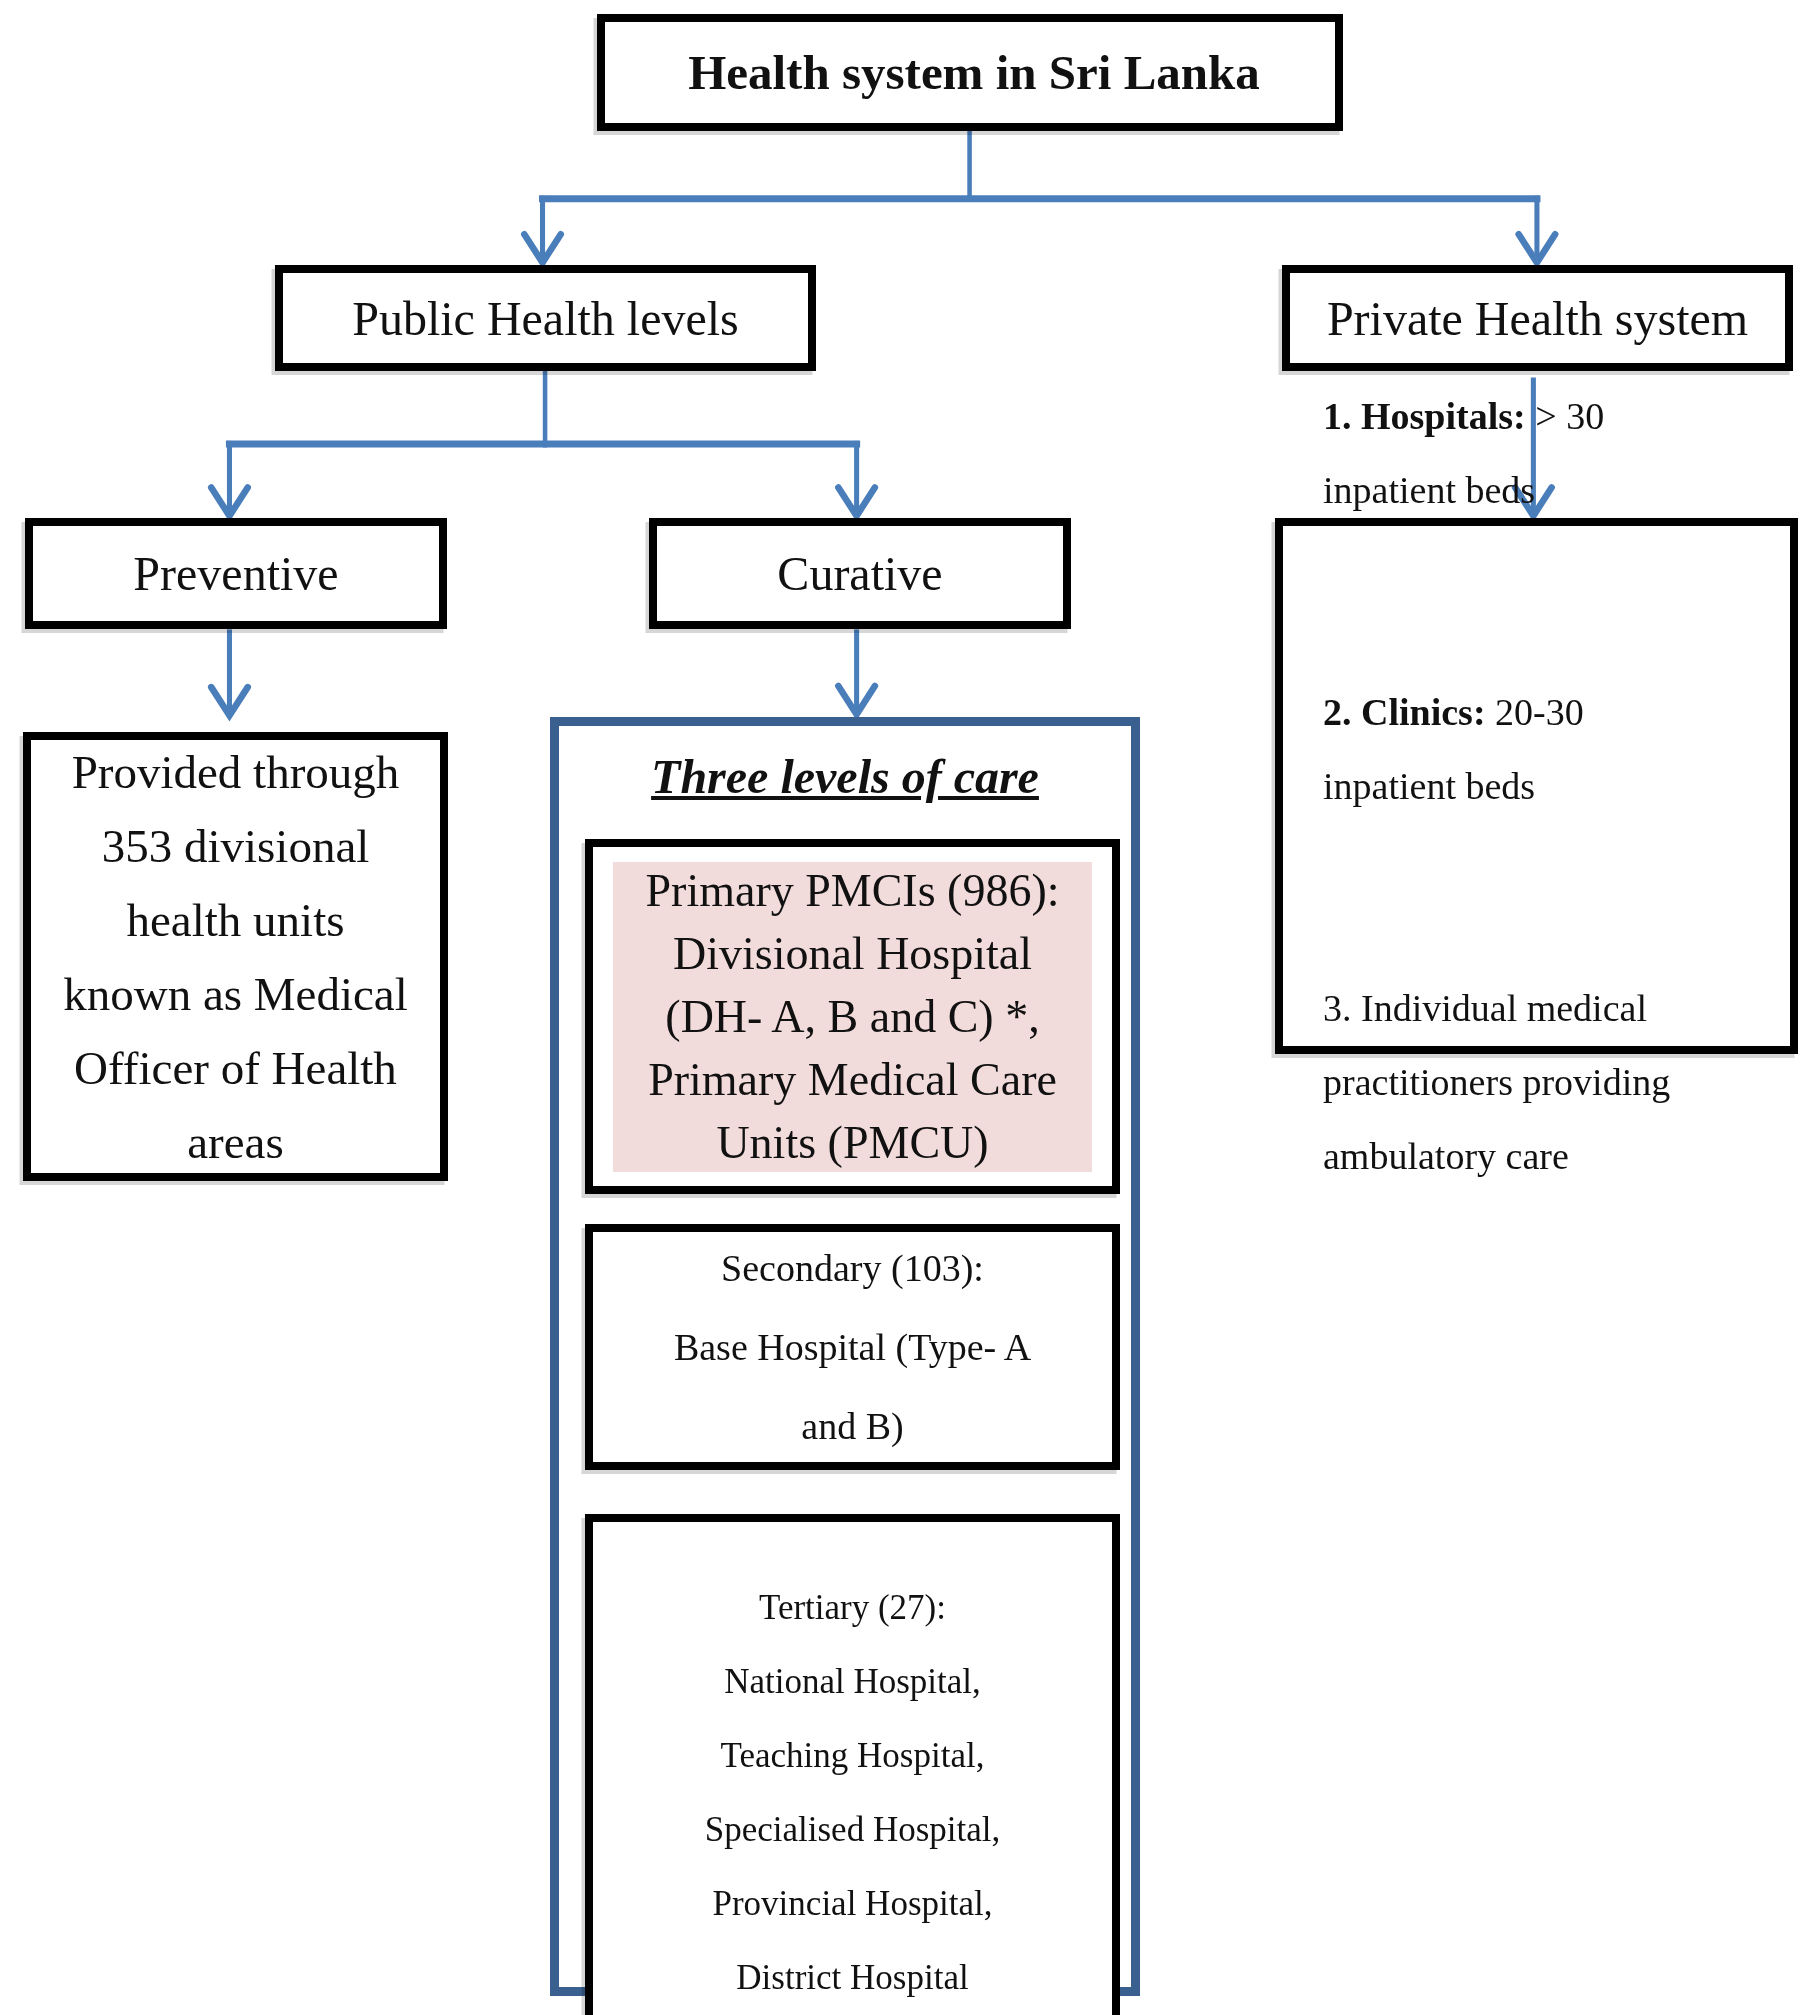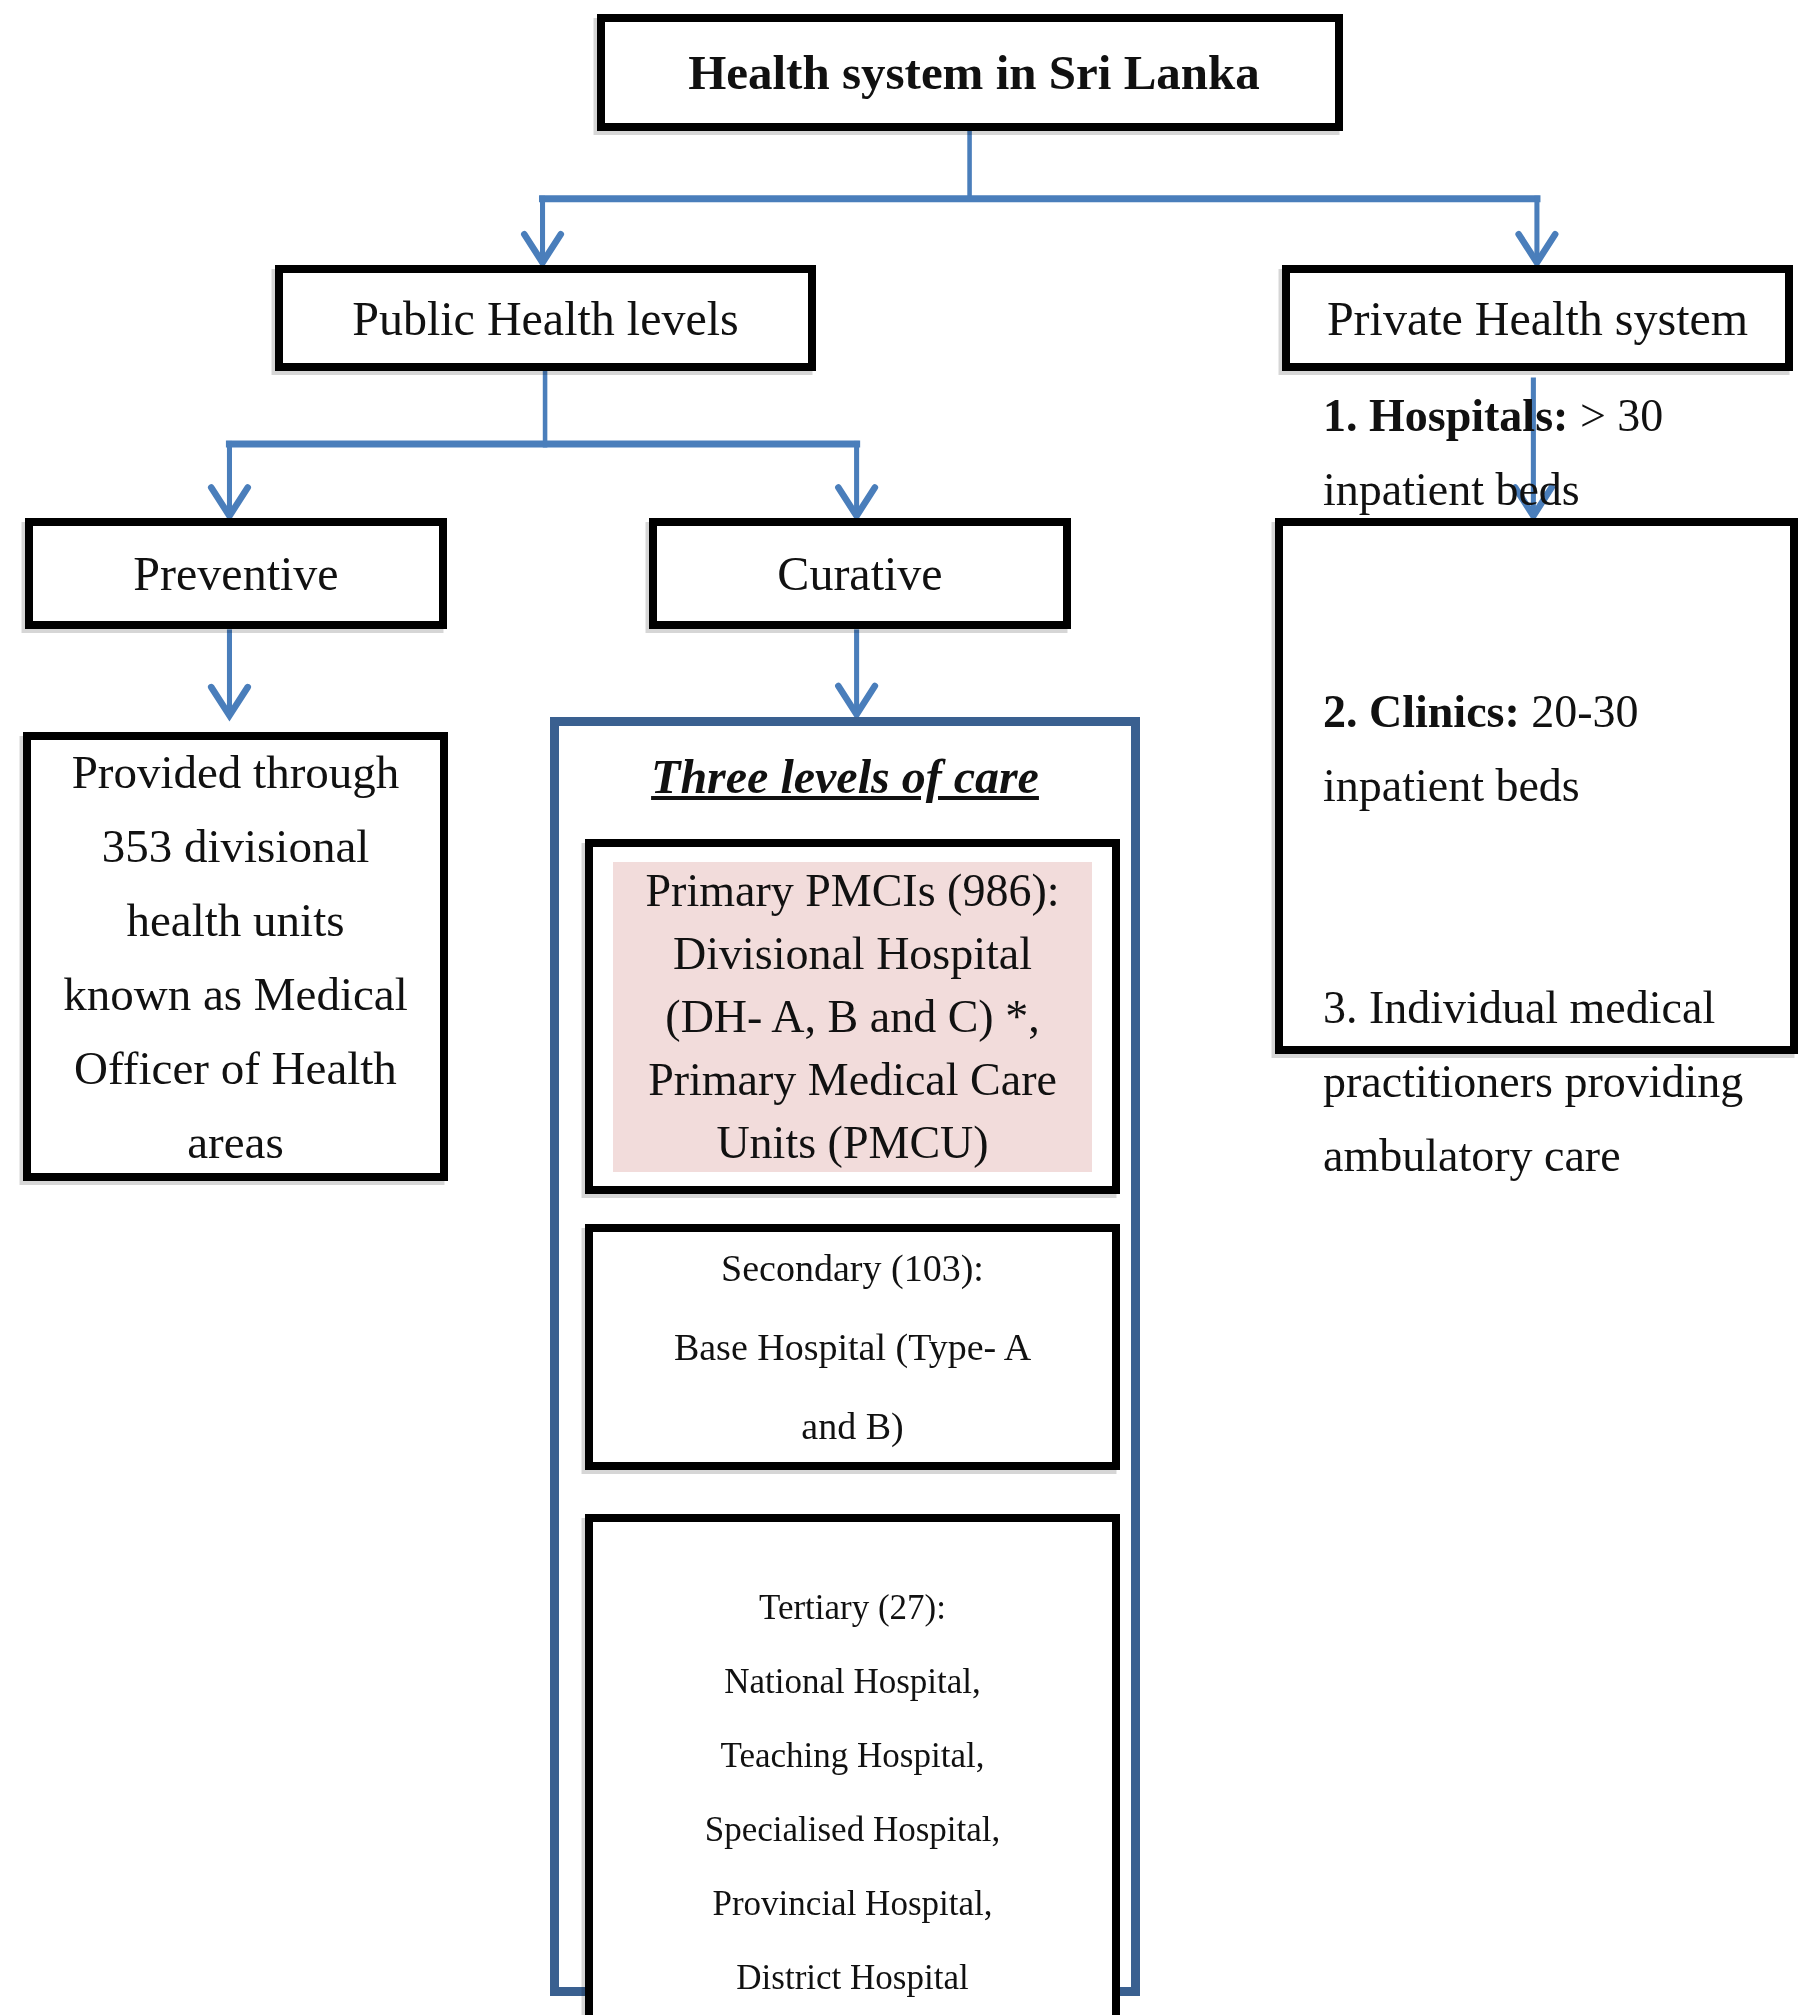--- a/index.html
+++ b/index.html
@@ -14,21 +14,21 @@
   #top-box{left:597px;top:14px;width:746px;height:117px;font-weight:bold;font-size:49px;padding-left:8px;}
   #public-box{left:275px;top:265px;width:541px;height:106px;}
   #private-box{left:1282px;top:265px;width:511px;height:106px;}
   #preventive-box{left:25px;top:518px;width:422px;height:111px;}
   #curative-box{left:649px;top:518px;width:422px;height:111px;}
 
   #preventive-desc{left:23px;top:718px;width:425px;height:449px;
                    font-size:47px;line-height:74px;white-space:pre;margin-top:14px;}
 
   #private-desc{left:1275px;top:518px;width:523px;height:536px;
-                font-size:46px;line-height:74px;white-space:pre;
+                font-size:38px;line-height:74px;white-space:pre;
                 justify-content:flex-start;text-align:left;padding-left:40px;}
   #private-desc .b{font-weight:bold;}
   #private-desc .item{display:block;}
 
   #blue-box{position:absolute;left:550px;top:717px;width:590px;height:1279px;
             box-sizing:border-box;border:9px solid #3a6090;background:transparent;z-index:1;}
   #three-levels-title{position:absolute;left:550px;top:749px;width:590px;text-align:center;
             font-size:48px;font-weight:bold;font-style:italic;text-decoration:underline;z-index:2;}
 
   #primary-box{left:585px;top:839px;width:535px;height:355px;z-index:2;}

